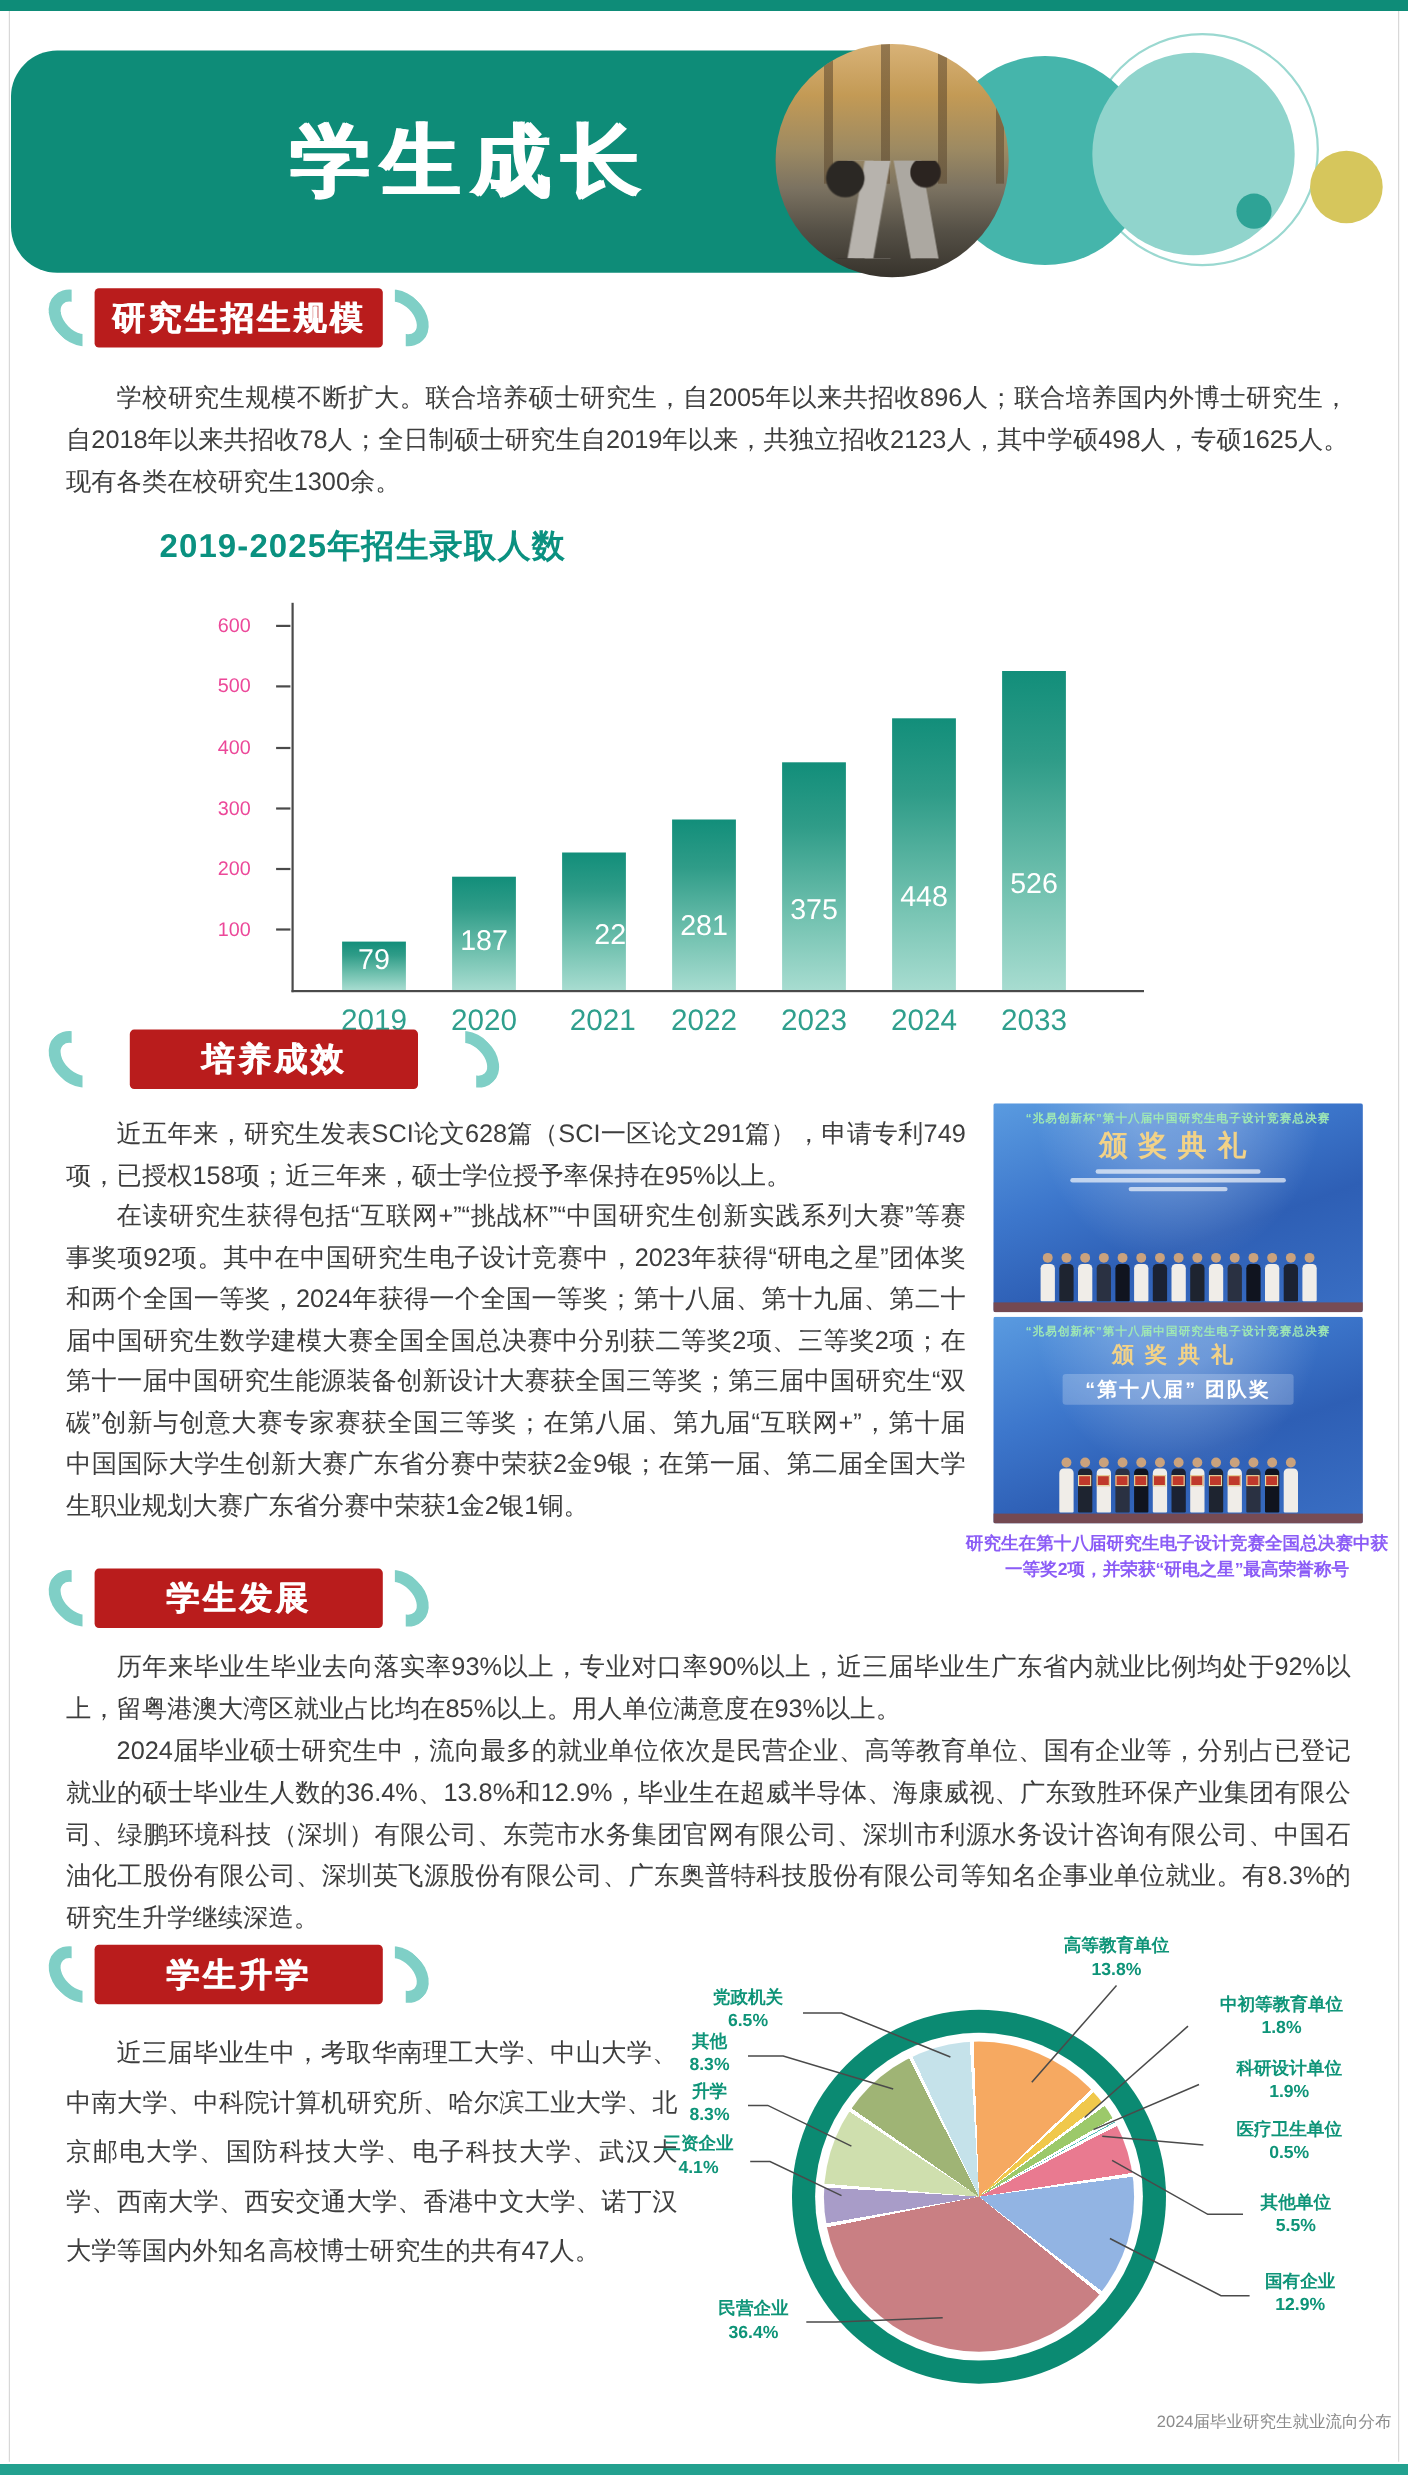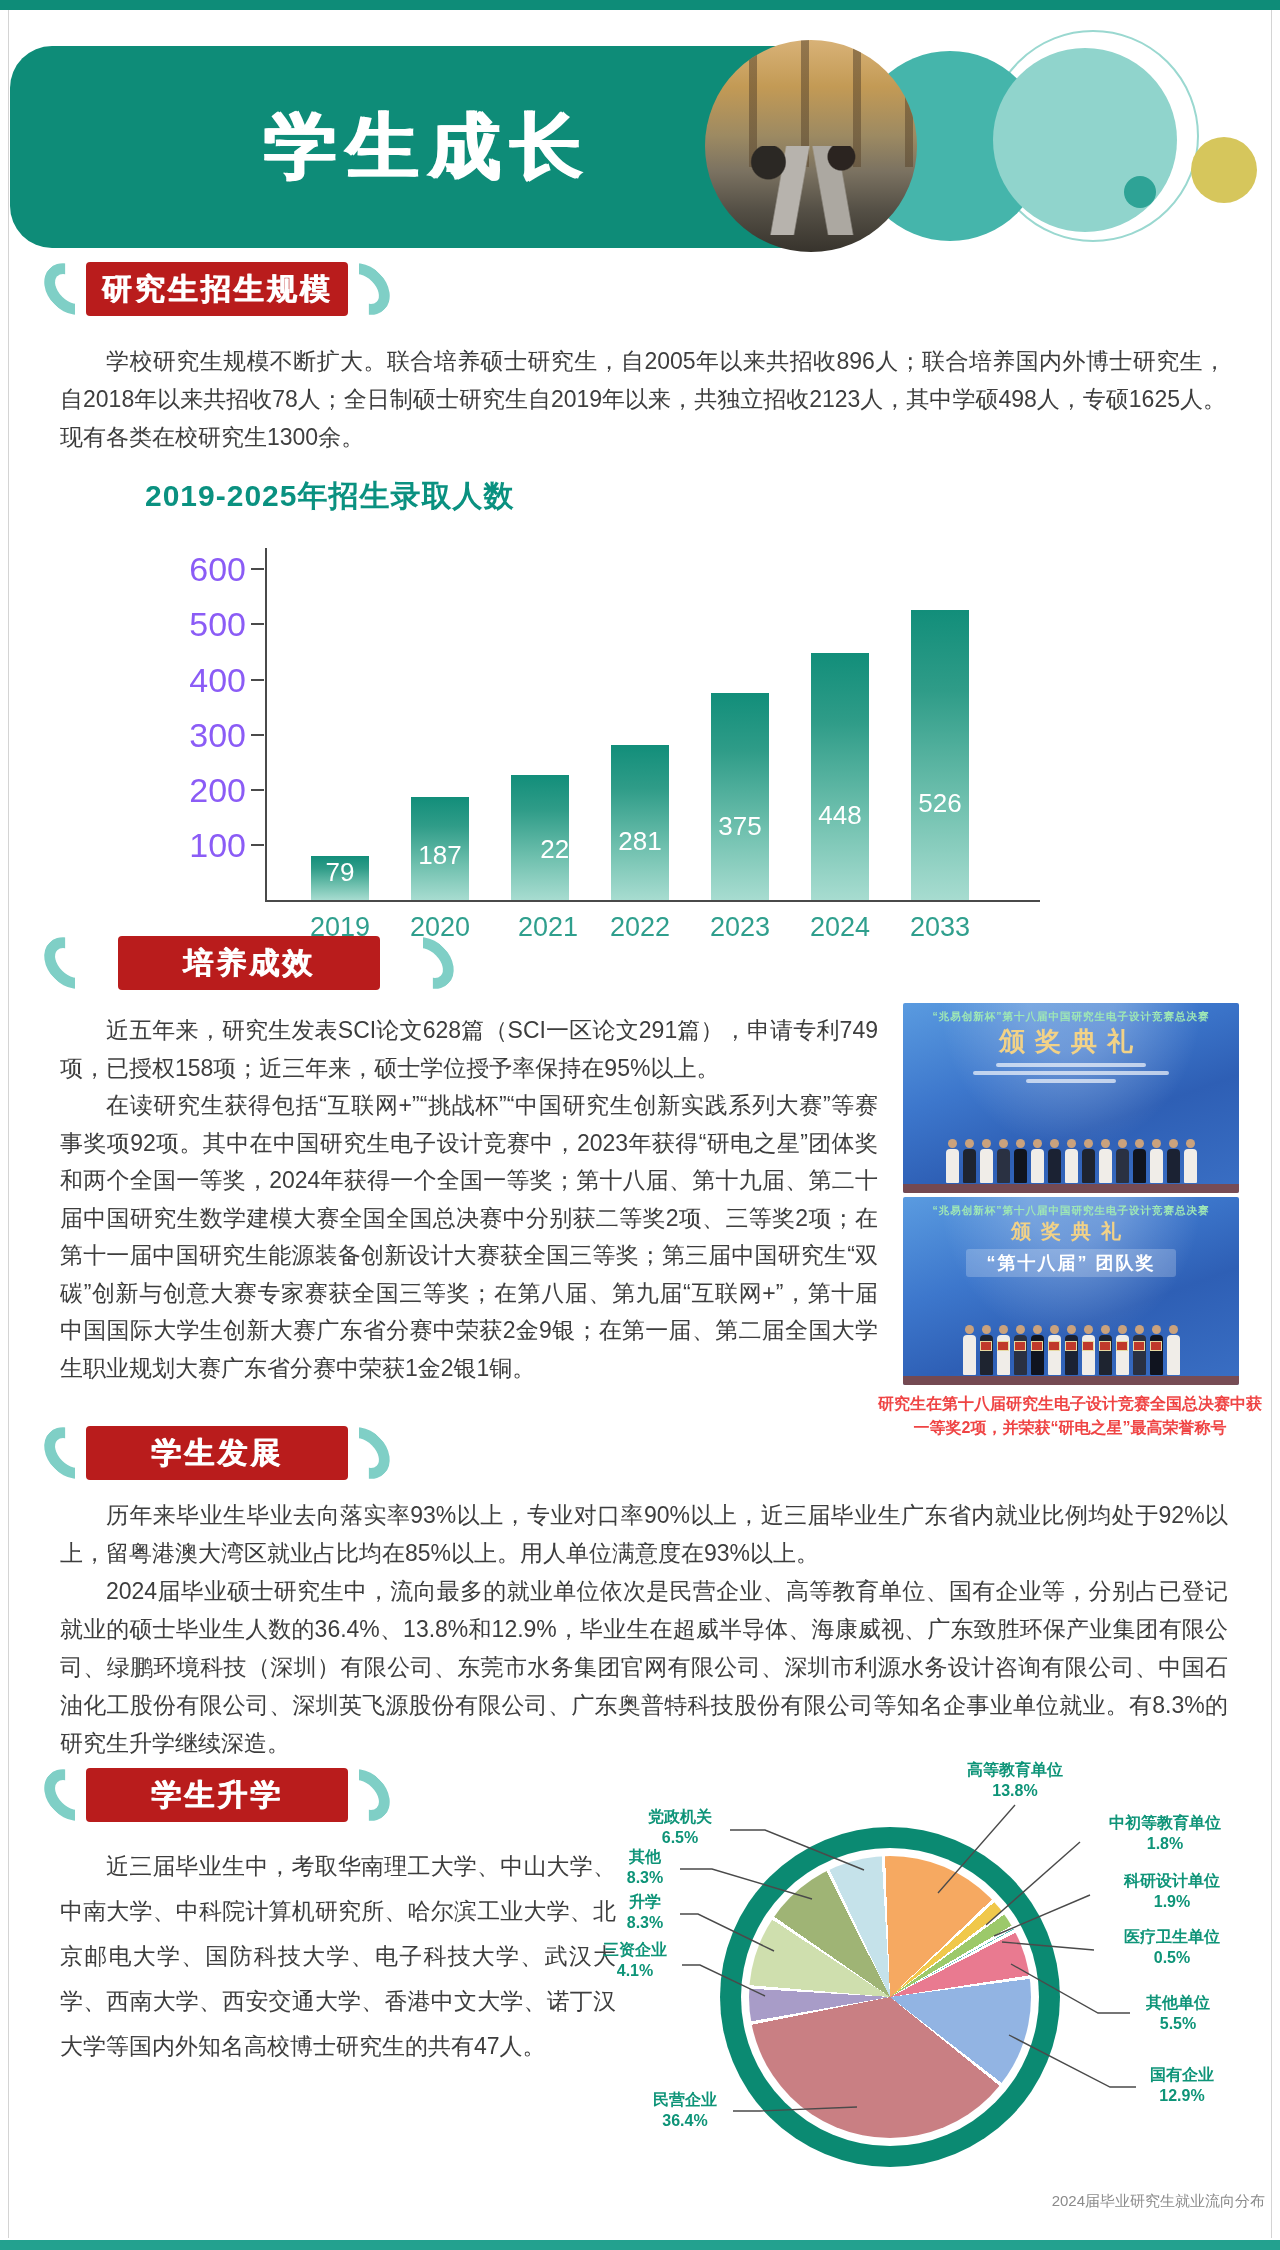--- a/index.html
+++ b/index.html
@@ -43,21 +43,21 @@
 
   
   .para{position:absolute;color:#3d3d3d;font-size:23px;line-height:38px;text-align:justify;}
   .para p{margin:0;text-indent:2em;}
 
   
   .chart-title{position:absolute;left:145px;top:476px;font-size:30px;font-weight:900;color:#0a9180;letter-spacing:1px;}
   .barchart{position:absolute;left:180px;top:520px;width:880px;height:440px;}
   .axis-y{position:absolute;left:85px;top:28px;width:2px;height:354px;background:#4a4a4a;}
   .axis-x{position:absolute;left:85px;top:380px;width:775px;height:2px;background:#4a4a4a;}
-  .ytick{position:absolute;left:0;width:66px;text-align:right;color:#8b5cf6;font-size:34px;transform:translateY(-50%);}
+  .ytick{position:absolute;left:0;width:66px;text-align:center;color:#ec4899;font-size:18px;transform:translateY(-50%);}
   .ytick-dash{position:absolute;left:71px;width:13px;height:2px;background:#4a4a4a;transform:translateY(-50%);}
   .bar{position:absolute;width:58px;bottom:60px;background:linear-gradient(180deg,#128e7a 0%,#2f9c88 28%,#6fc0ae 66%,#a7dcd0 100%);}
   .bar-label{position:absolute;width:100%;text-align:center;color:#ffffff;font-size:26px;}
   .xlabel{position:absolute;top:392px;width:100px;text-align:center;color:#2f9f8d;font-size:27px;}
 
   
   .photo{position:absolute;left:903px;width:336px;overflow:hidden;border-radius:2px;
     background:
       radial-gradient(ellipse at 50% 0%,rgba(255,255,255,.25) 0 18%,transparent 55%),
       linear-gradient(160deg,#5a9be0 0%,#3d77cc 35%,#2e5fb5 62%,#3a6fc4 100%);}
@@ -66,21 +66,21 @@
   .org-line{margin:4px auto 0;height:4px;border-radius:2px;background:rgba(255,255,255,.65);}
   .team-band{margin:4px auto 0;width:210px;text-align:center;background:rgba(255,255,255,.22);
     color:#ffffff;font-size:18px;font-weight:900;border-radius:3px;padding:2px 0;letter-spacing:2px;}
   .people{position:absolute;left:0;bottom:10px;width:100%;display:flex;justify-content:center;gap:4px;}
   .fig{display:flex;flex-direction:column;align-items:center;position:relative;}
   .fig .head{width:9px;height:9px;border-radius:50%;background:#caa27d;}
   .fig .body{width:13px;margin-top:1px;border-radius:4px 4px 1px 1px;}
   .fig .cert{position:absolute;top:16px;width:10px;height:8px;background:#c0392b;border:1px solid #e6d9a2;}
   .photo-floor{position:absolute;left:0;bottom:0;width:100%;height:9px;background:rgba(140,66,48,.75);}
   .photo-caption{position:absolute;left:878px;top:1392px;width:384px;text-align:center;
-    color:#ef4444;font-size:16px;font-weight:bold;line-height:24px;}
+    color:#8b5cf6;font-size:16px;font-weight:bold;line-height:24px;}
 
   
   .piewrap{position:absolute;left:430px;top:1745px;width:850px;height:480px;}
   .pie-ring{position:absolute;left:290px;top:82px;width:340px;height:340px;border-radius:50%;background:#0b8a72;}
   .pie-white{position:absolute;left:311px;top:103px;width:298px;height:298px;border-radius:50%;background:#ffffff;}
   .pie{position:absolute;left:319px;top:111px;width:282px;height:282px;border-radius:50%;}
   .pie-lines{position:absolute;left:0;top:0;}
   .pie-label{position:absolute;transform:translate(-50%,-50%);text-align:center;
     color:#0e9478;font-size:16px;font-weight:900;line-height:21px;white-space:nowrap;}
   .pie-title{position:absolute;left:900px;top:2192px;width:365px;text-align:right;color:#8b8b8b;font-size:15px;}

